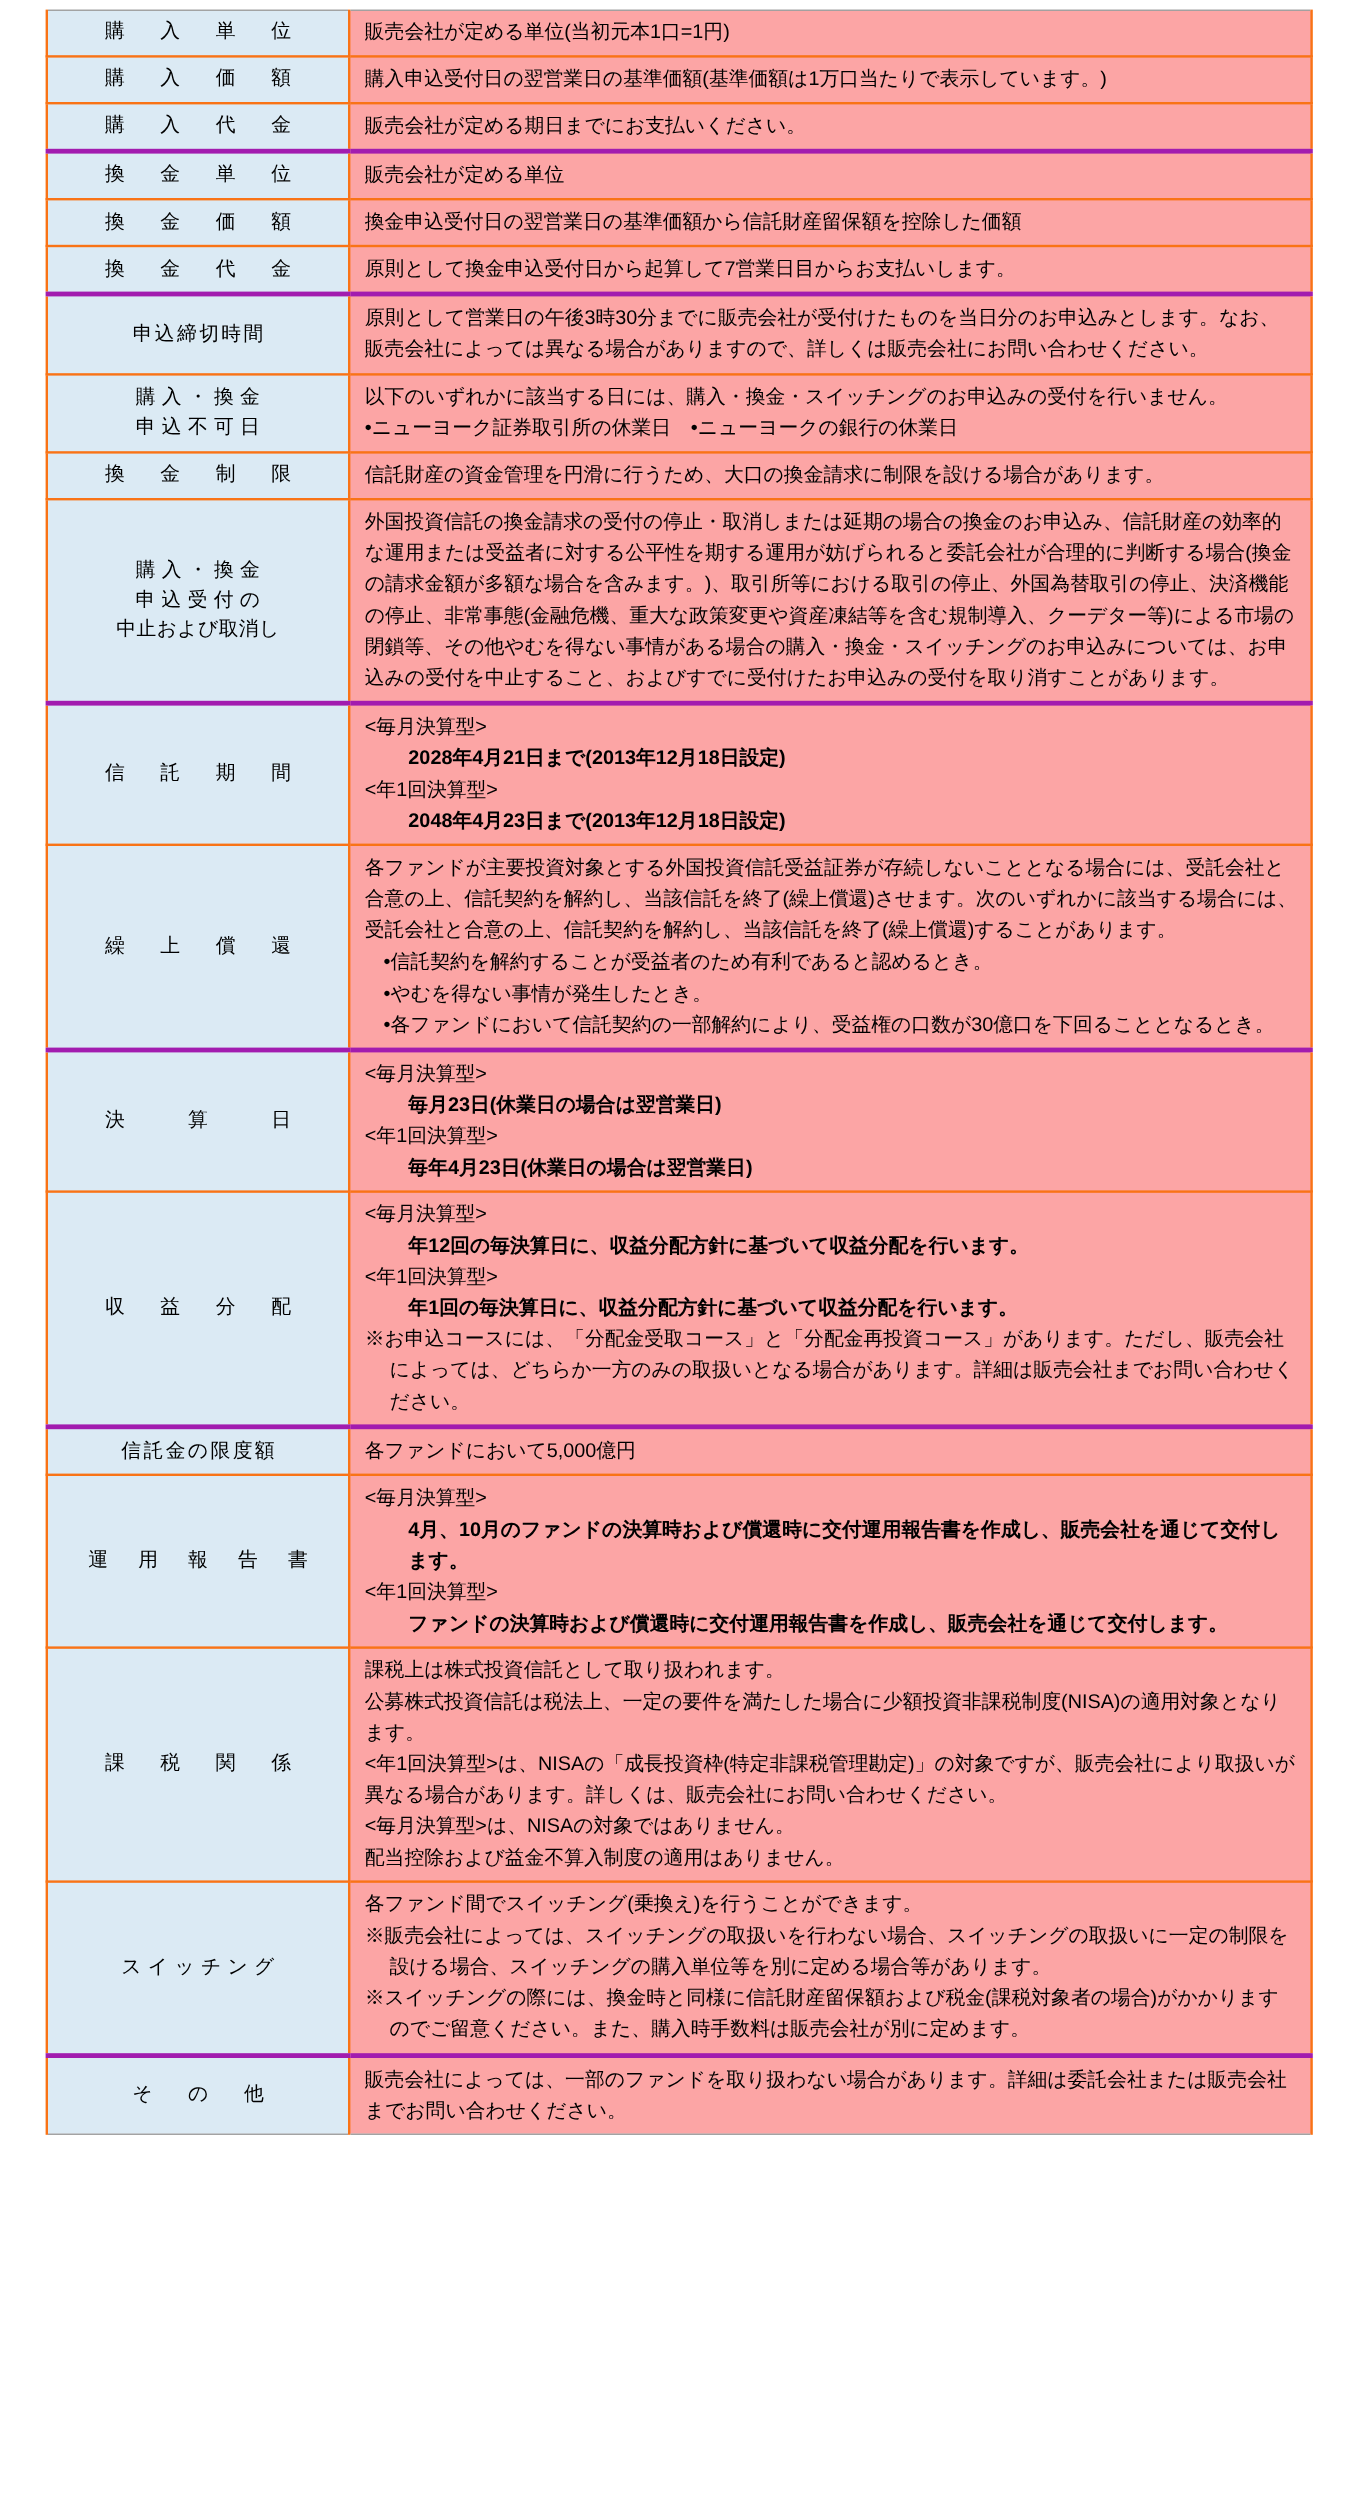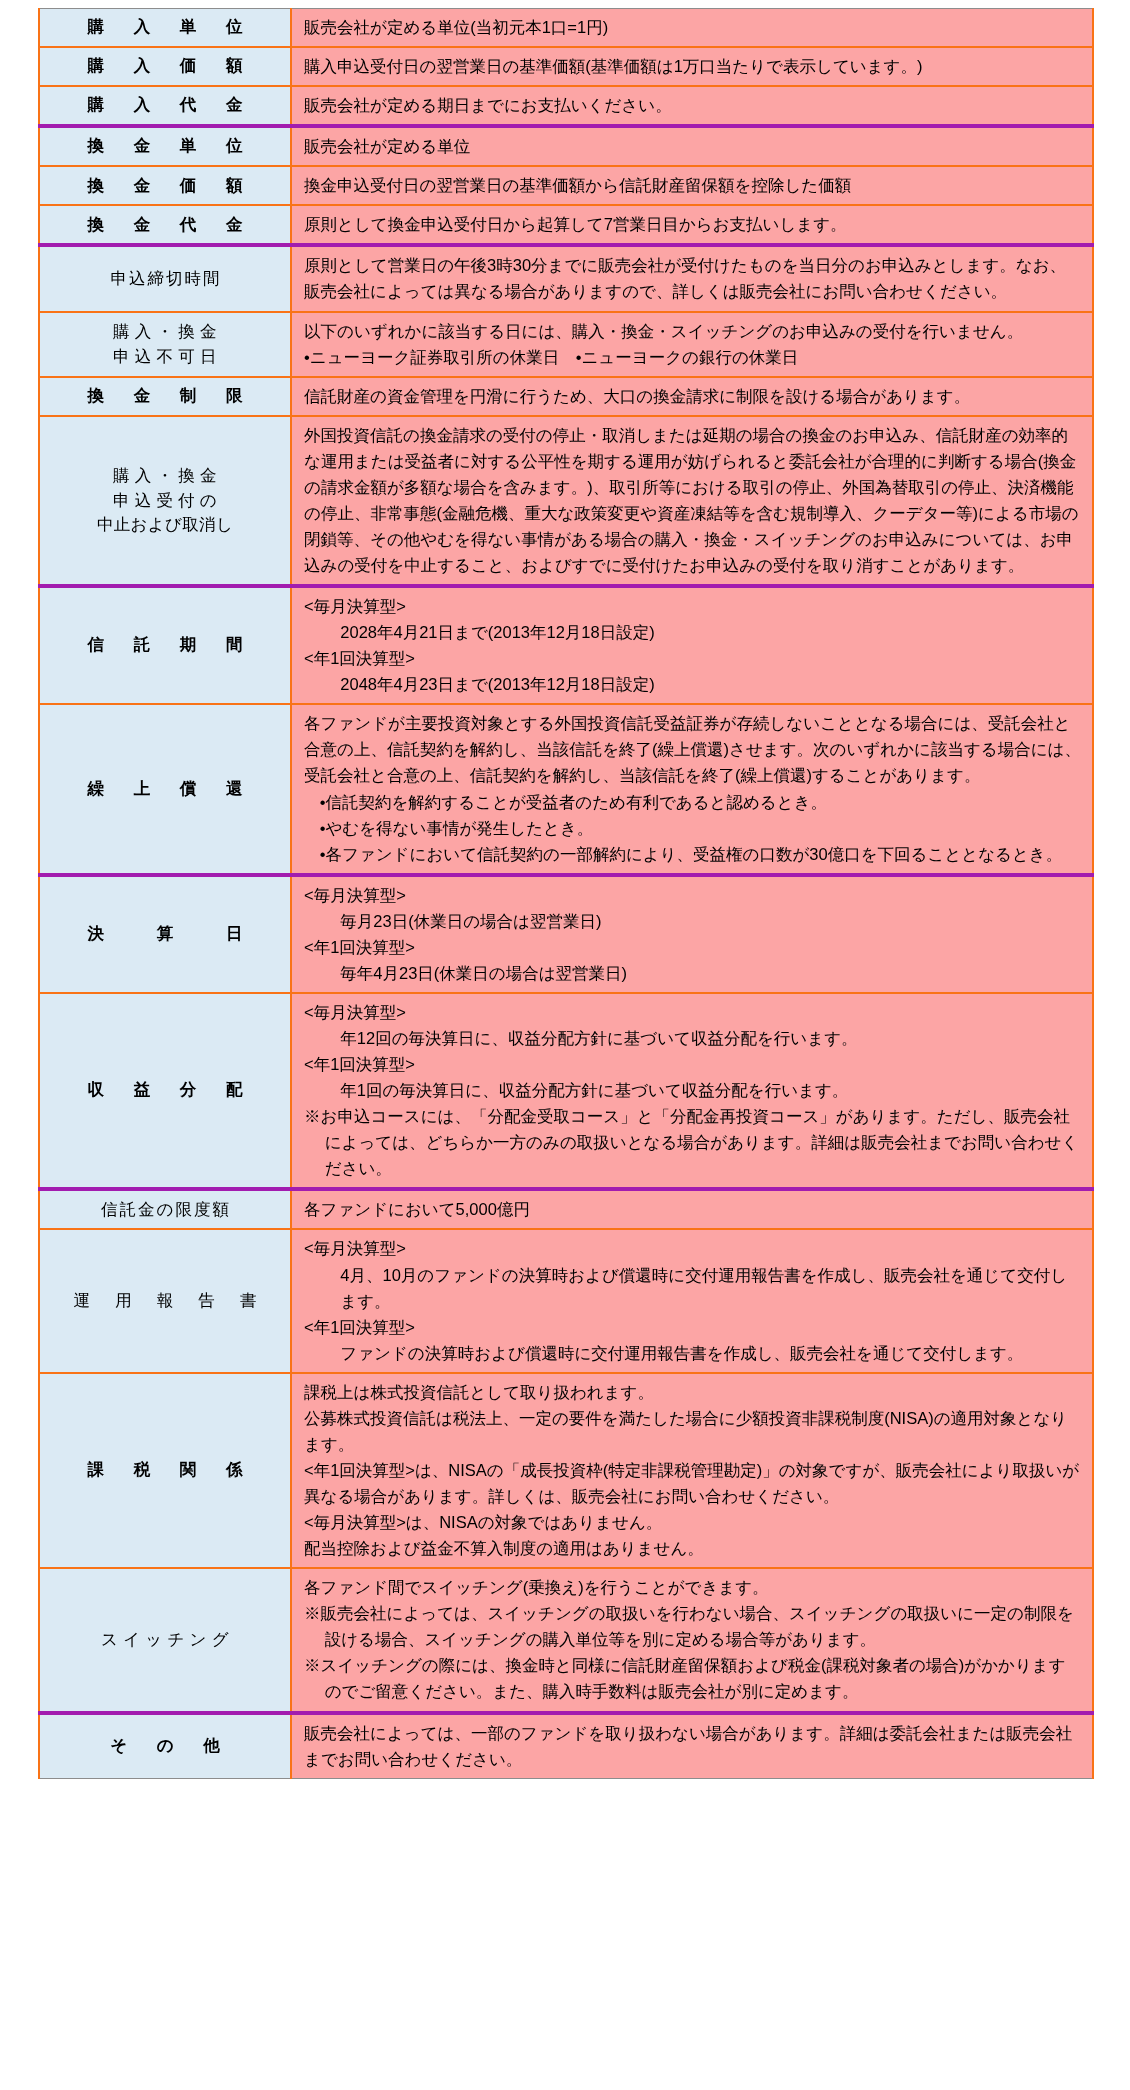--- a/index.html
+++ b/index.html
@@ -38,40 +38,40 @@
   td.label {
     background: #dbeaf4;
     text-align: center;
     white-space: nowrap;
     font-size: 16.5px;
   }
   td.label .lbl {
     display: inline-block;
   }
   td.label.sp4 .lbl { letter-spacing: 0.62em; padding-left: 0.62em; }
-  td.label.sp3 .lbl { letter-spacing: 0.40em; padding-left: 0.40em; font-weight: bold; }
+  td.label.sp3 .lbl { letter-spacing: 0.40em; padding-left: 0.40em; }
   td.label.sp2 .lbl { letter-spacing: 0.26em; padding-left: 0.26em; }
   td.label.sp1 .lbl { letter-spacing: 0.12em; padding-left: 0.12em; }
   td.label.sp0 .lbl { letter-spacing: 0.02em; }
   td.label .l2 {
     display: block;
     line-height: 1.5;
   }
 
   td.value {
     background: #fca5a5;
     text-align: left;
     padding: 5px 10px 6px 12px;
   }
   td.value p {
     margin: 0;
     font-size: 16.5px;
     line-height: 1.58;
   }
-  td.value p.ind2 { padding-left: 2.2em; text-indent: 0; }
+  td.value p.ind2 { padding-left: 2.2em; text-indent: 0; font-weight: bold; }
   td.value p.bul {
     padding-left: 1.9em;
     text-indent: -0.95em;
   }
   td.value p.note {
     padding-left: 1.25em;
     text-indent: -1.25em;
   }
 
   tr.thickline td {

